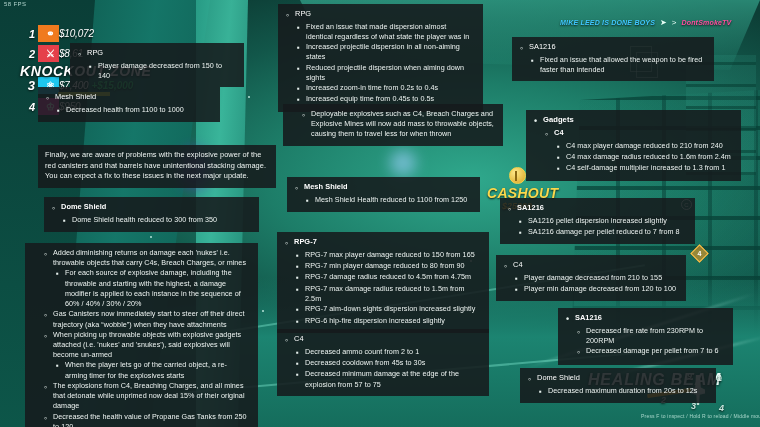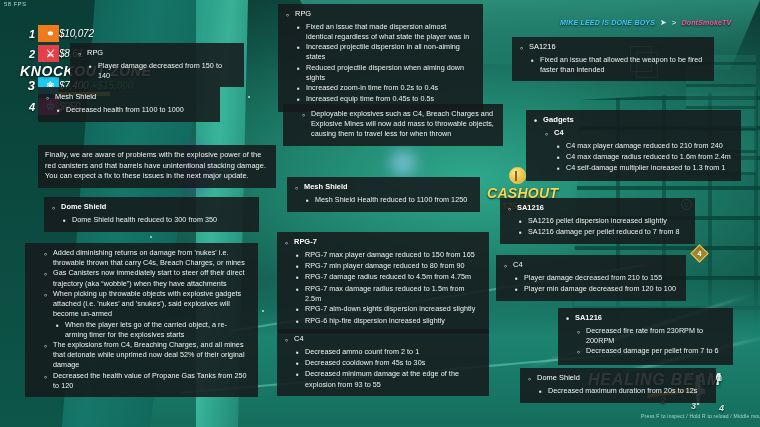--- a/index.html
+++ b/index.html
@@ -351,37 +351,41 @@
       <span class="bmark sq"></span>
       <span class="txt">Dome Shield health reduced to 300 from 350</span>
     </li>
   </ul>
 </div>
 
 <div class="panel" style="left:25px; top:243px; width:233px;">
   <ul>
     <li class="lvl1">
       <span class="bmark circ"></span>
-      <span class="txt">Added diminishing returns on damage from 'nukes' i.e. throwable thrown that carry C4s, Breach Charges, or mines</span>
+      <span class="txt">Added diminishing returns on damage each 'nukes' i.e. throwable objects that carry C4s, Breach Charges, or mines</span>
+    </li>
+    <li class="lvl2">
+      <span class="bmark sq"></span>
+      <span class="txt">For each source of explosive damage, including the throwable and starting with the highest, a damage modifier is applied to each instance in the sequence of 60% / 40% / 30% / 20%</span>
     </li>
     <li class="lvl1">
       <span class="bmark circ"></span>
       <span class="txt">Gas Canisters now immediately start to steer off their direct trajectory (aka “wobble”) when they have attachments</span>
     </li>
     <li class="lvl1">
       <span class="bmark circ"></span>
       <span class="txt">When picking up throwable objects with explosive gadgets attached (i.e. 'nukes' and 'snukes'), said explosives will become un-armed</span>
     </li>
     <li class="lvl2">
       <span class="bmark sq"></span>
       <span class="txt">When the player lets go of the carried object, a re-arming timer for the explosives starts</span>
     </li>
     <li class="lvl1">
       <span class="bmark circ"></span>
-      <span class="txt">The explosions from C4, Breaching Charges, and all mines that detonate while unprimed now deal 52% of their original damage</span>
+      <span class="txt">The explosions from C4, Breaching Charges, and all mines that detonate while unprimed now deal 15% of their original damage</span>
     </li>
     <li class="lvl1">
       <span class="bmark circ"></span>
       <span class="txt">Decreased the health value of Propane Gas Tanks from 250 to 120</span>
     </li>
   </ul>
 </div>
 
 <div class="panel" style="left:278px; top:4px; width:205px;">
   <div class="p-h2">
@@ -476,21 +480,21 @@
     <li class="lvl1">
         <span class="bmark sq"></span>
         <span class="txt">Decreased ammo count from 2 to 1</span>
       </li>
     <li class="lvl1">
         <span class="bmark sq"></span>
         <span class="txt">Decreased cooldown from 45s to 30s</span>
       </li>
     <li class="lvl1">
         <span class="bmark sq"></span>
-        <span class="txt">Decreased minimum damage at the edge of the explosion from 93 to 55</span>
+        <span class="txt">Decreased minimum damage at the edge of the explosion from 57 to 75</span>
       </li>
   </ul>
 </div>
 
 <div class="panel" style="left:512px; top:37px; width:202px;">
   <div class="p-h2">
     <span class="bmark circ"></span>
     <span style="font-weight:normal;">SA1216</span>
   </div>
   <ul>

